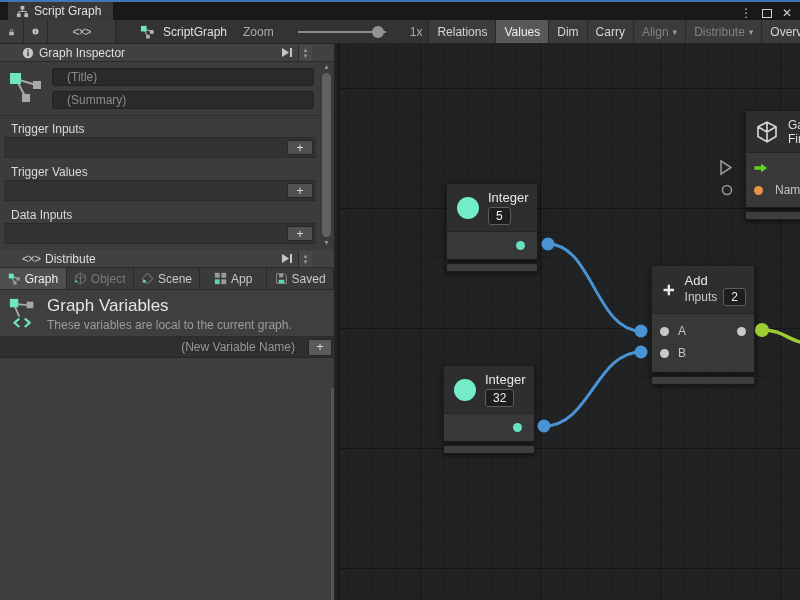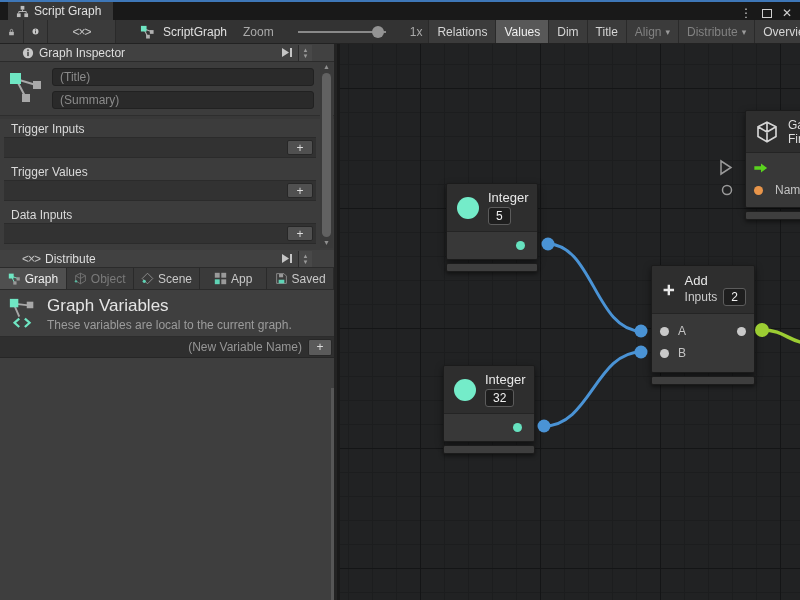--- a/index.html
+++ b/index.html
@@ -50,21 +50,21 @@
 
   .insp-content { flex:0 0 184px; position:relative; padding:4px 18px 0 4px; background:#3c3c3c; }
   .scrollcol { position:absolute; top:0; right:1px; bottom:2px; width:13px; background:#3a3a3a;
                display:flex; flex-direction:column; align-items:center; }
   .scrollcol .arr { color:#8f8f8f; font-size:7px; line-height:10px; }
   .scrollcol .thumb { flex:1; width:9px; margin:1px 0; background:#616161; border-radius:5px; }
 
   .summary-block { display:flex; gap:8px; padding:2px 2px 6px 4px; }
   .summary-fields { flex:1; display:flex; flex-direction:column; gap:5px; }
   .field { height:18px; background:#2a2a2a; border:1px solid #212121; border-radius:3px;
-           color:#3b82f6; font-size:12px; padding:0 7px; width:100%;
+           color:#3b82f6; font-size:12px; padding:0 14px; width:100%;
            font-family:"Liberation Sans",sans-serif; }
   .field::placeholder { color:#8b8b8b; }
   .divider { height:4px; border-top:1px solid #2e2e2e; margin:0 -18px 2px -4px; background:#383838; }
 
   .sec-label { height:16px; display:flex; align-items:center; padding:0 7px; color:#dadada;text-align:center; }
   .sec-body { height:21px; background:#323232; border-top:1px solid #2b2b2b; border-bottom:1px solid #2b2b2b;
               display:flex; align-items:center; justify-content:flex-end; padding:2px 3px;
               margin-bottom:6px; }
   .add-btn { width:26px; height:15px; background:#505050; border:1px solid #272727; border-radius:2px;
              color:#dddddd; font-size:12px; line-height:12px; display:flex; align-items:center;
@@ -76,21 +76,21 @@
   .bbtab.active { background:#4f4f4f; color:#eeeeee; }
   .bbtab.disabled { color:#7a7a7a; }
 
   .vars-header { flex:0 0 44px; background:#3f3f3f; display:flex; gap:9px; padding:6px 6px 4px 8px;
                  border-bottom:1px solid #2c2c2c; }
   .vars-title { font-size:17px; color:#e5e5e5; margin-bottom:2px; }
   .vars-sub { font-size:12px; color:#9c9c9c; }
   .newvar { flex:0 0 21px; background:#2f2f2f; display:flex; align-items:center;
             border-bottom:1px solid #262626; padding-left:4px; }
   .newvar input { flex:1; background:transparent; border:none; text-align:right; color:#969696;
-                  font-size:12px; padding-right:6px; font-family:"Liberation Sans",sans-serif; outline:none; }
+                  font-size:12px; padding-right:13px; font-family:"Liberation Sans",sans-serif; outline:none; }
   .newvar input::placeholder { color:#969696; }
   .newvar .add-btn { width:24px; height:17px; margin-right:2px; background:#5a5a5a; }
   .vars-empty { flex:1; background:#3e3e3e; position:relative; }
   .vars-empty .sliver { position:absolute; right:0; top:30px; bottom:0; width:3px; background:#565656; }
 
   
   .canvas { position:absolute; left:340px; top:44px; right:0; bottom:0; overflow:hidden;
             background-color:#212223;
             background-image:
               linear-gradient(to right,#141516 1px,transparent 1px),
@@ -186,21 +186,21 @@
       <div class="tog">
           <span>Relations</span>
         </div>
       <div class="tog active">
           <span>Values</span>
         </div>
       <div class="tog">
           <span>Dim</span>
         </div>
       <div class="tog">
-          <span>Title</span>
+          <span>Carry</span>
         </div>
       <div class="tog disabled">
         <span>Align</span>
         <span class="caret">▾</span>
       </div>
       <div class="tog disabled">
         <span>Distribute</span>
         <span class="caret">▾</span>
       </div>
       <div class="tog">

